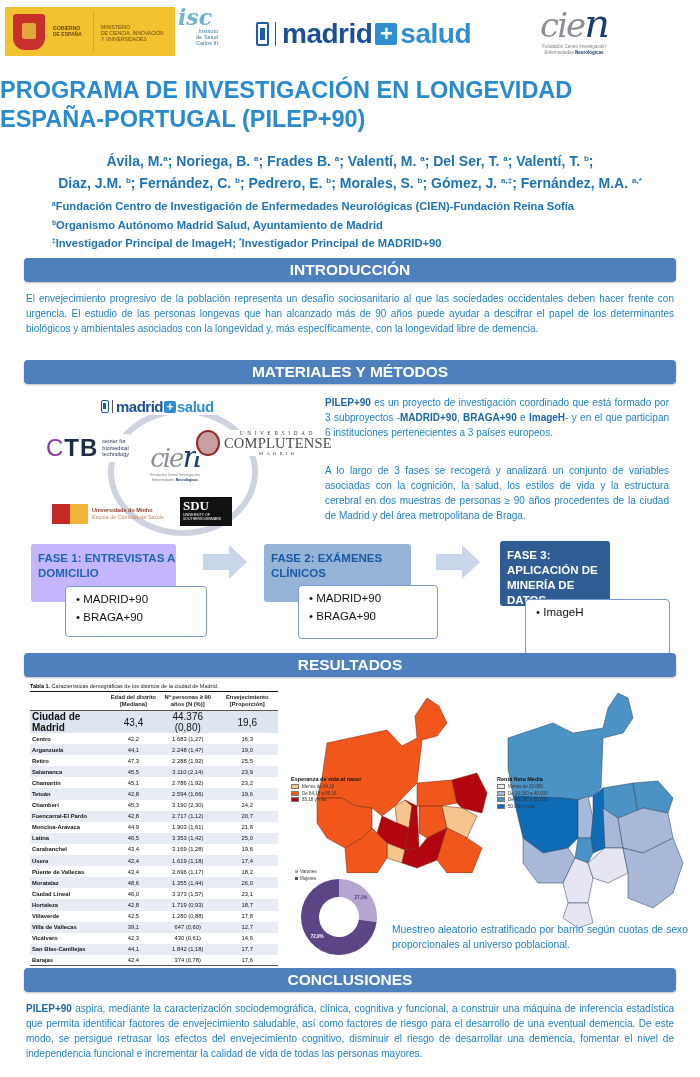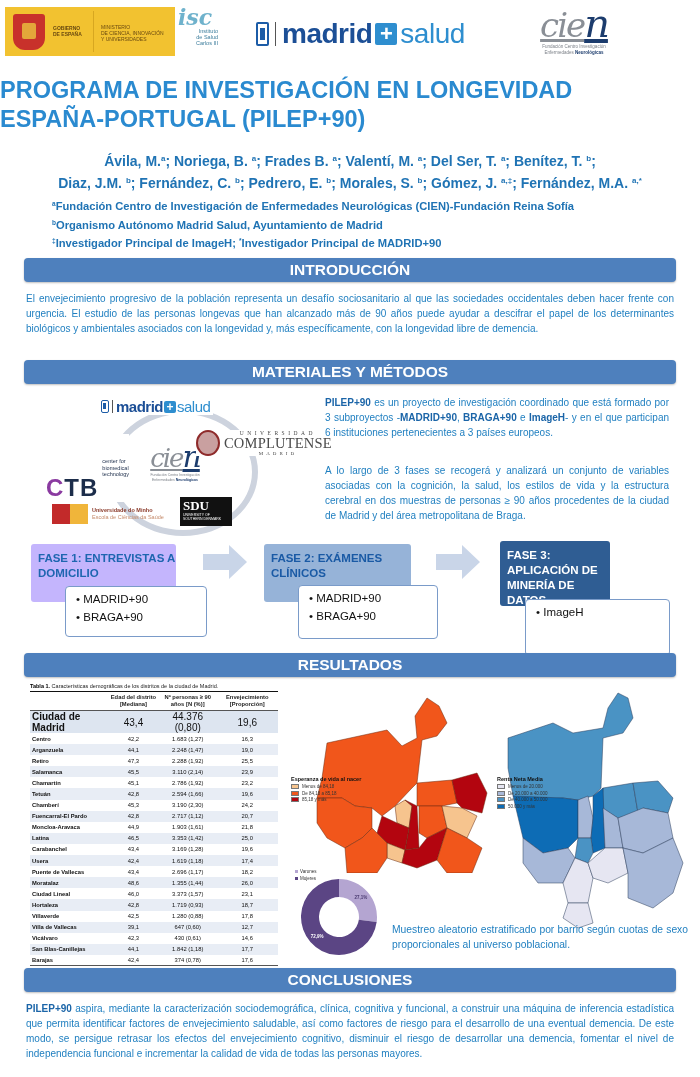--- a/index.html
+++ b/index.html
@@ -16,24 +16,24 @@
   .logo-gob .t2 { position: absolute; left: 96px; top: 17px; font-size: 5px; line-height: 6px; color: #6a4a10; }
   .logo-isc { position: absolute; left: 178px; top: 6px; width: 40px; height: 52px; }
   .logo-isc .glyph { font-size: 22px; color: #6fb2cc; font-style: italic; font-weight: bold; font-family: "DejaVu Serif", serif; line-height: 22px; }
   .logo-isc .txt { font-size: 5.5px; line-height: 6px; color: #3c7d9c; text-align: right; }
   .logo-mads { position: absolute; left: 256px; top: 17px; width: 230px; height: 34px; display: flex; align-items: center; }
   .mads-crest { width: 13px; height: 24px; border: 2px solid #1c5ca7; border-radius: 2px; margin-right: 6px; position: relative; }
   .mads-crest::before { content:""; position:absolute; left:2px; top:4px; width:5px; height:12px; background:#1c5ca7; }
   .mads-bar { width: 1px; height: 24px; background: #555; margin-right: 6px; }
   .mads-word { font-size: 28px; font-weight: bold; color: #1c4f96; letter-spacing: -0.5px; }
   .mads-plus { width: 22px; height: 22px; background: #2e8ecf; color: #fff; font-weight: bold; font-size: 22px; line-height: 21px; text-align: center; margin: 0 3px; border-radius: 2px; }
-  .mads-word2 { font-size: 28px; font-weight: normal; color: #2e8ecf; letter-spacing: -0.5px; }
+  .mads-word2 { font-size: 28px; font-weight: bold; color: #2e8ecf; letter-spacing: -0.5px; }
   .logo-cien { position: absolute; left: 528px; top: 4px; width: 92px; height: 56px; text-align: center; }
   .cien-word { font-family: "DejaVu Serif", serif; font-style: italic; font-size: 34px; color: #8a8f96; line-height: 38px; letter-spacing: -2px; }
-  .cien-word span { color: #1c3c6d; font-size: 40px; text-decoration: underline; }
+  .cien-word span { color: #1c3c6d; font-size: 40px; }
   .cien-sub { font-size: 4.5px; color: #7a7f86; line-height: 6px; }
   .cien-sub b { color: #1c3c6d; }
   .logo-frs { position: absolute; left: 622px; top: 7px; width: 71px; height: 50px; background: #1b3a63; color: #fff; text-align: center; }
   .frs-crown { margin: 5px auto 2px; width: 24px; height: 11px; border: 1px solid #fff; border-radius: 8px 8px 2px 2px; }
   .frs-text { font-size: 8px; font-weight: bold; line-height: 9px; letter-spacing: 0.3px; }
 
   
   .title { position: absolute; top: 76px; left: 0; width: 700px; text-align: left; font-size: 23.5px; font-weight: bold; line-height: 29px; color: #2a8ad0; }
   .authors { position: absolute; top: 149px; left: 0; width: 700px; text-align: center; font-size: 14px; font-weight: bold; line-height: 20px; color: #1f73b4; }
   sup { font-size: 8px; vertical-align: 5px; }
@@ -48,21 +48,21 @@
   
   .partners { position: absolute; left: 30px; top: 390px; width: 290px; height: 140px; }
   .ring { position: absolute; left: 78px; top: 18px; width: 150px; height: 128px; border: 6px solid #cdd3de; border-radius: 50%; }
   .p-mads { position: absolute; left: 68px; top: 8px; display: flex; align-items: center; background: #fff; padding: 0 3px; }
   .p-mads .mads-crest { width: 8px; height: 13px; border-width: 1.5px; margin-right: 3px; }
   .p-mads .mads-crest::before { left:1px; top:2px; width:3px; height:6px; }
   .p-mads .mads-bar { height: 13px; margin-right: 3px; }
   .p-mads .mads-word, .p-mads .mads-word2 { font-size: 15px; }
   .p-mads .mads-plus { width: 12px; height: 12px; font-size: 12px; line-height: 12px; margin: 0 1px; }
   .p-ctb { position: absolute; left: 16px; top: 44px; display: flex; align-items: center; background: #fff; }
-  .p-ctb .ctb-word { font-size: 24px; font-weight: bold; color: #1c2d4a; letter-spacing: 1px; margin-top: 40px; }
+  .p-ctb .ctb-word { font-size: 24px; font-weight: normal; color: #1c2d4a; letter-spacing: 1px; }
   .p-ctb .ctb-word span { color: #8a3aa0; }
   .p-ctb .ctb-sub { font-size: 5.5px; line-height: 6.5px; color: #1c2d4a; margin-left: 4px; }
   .p-cien { position: absolute; left: 100px; top: 52px; text-align: center; width: 90px; }
   .p-cien .cien-word { font-size: 26px; line-height: 30px; }
   .p-cien .cien-word span { font-size: 30px; }
   .p-cien .cien-sub { font-size: 3.5px; line-height: 4.5px; }
   .p-ucm { position: absolute; left: 166px; top: 40px; display: flex; align-items: center; background: #fff; }
   .ucm-seal { width: 24px; height: 26px; border-radius: 50%; background: #c9a0a0; border: 2px solid #8e2a2a; margin-right: 4px; }
   .ucm-txt { text-align: center; font-family: "Liberation Serif", serif; color: #4a4a4a; }
   .ucm-txt .a { font-size: 5.5px; letter-spacing: 3.5px; }
@@ -153,21 +153,21 @@
         <div><span>Enfermedades </span><b>Neurológicas</b></div>
       </div>
   </div>
 </div>
 
 <div class="title">
   <div>PROGRAMA DE INVESTIGACIÓN EN LONGEVIDAD</div>
   <div>ESPAÑA-PORTUGAL (PILEP+90)</div>
 </div>
 <div class="authors">
-  <div id="authors1"><span>Ávila, M.</span><sup>a</sup><span>; </span><span>Noriega, B. </span><sup>a</sup><span>; </span><span>Frades B. </span><sup>a</sup><span>; </span><span>Valentí, M. </span><sup>a</sup><span>; </span><span>Del Ser, T. </span><sup>a</sup><span>; </span><span>Benítez, T. </span><sup>b</sup><span>;</span></div>
+  <div id="authors1"><span>Ávila, M.</span><sup>a</sup><span>; </span><span>Noriega, B. </span><sup>a</sup><span>; </span><span>Frades B. </span><sup>a</sup><span>; </span><span>Valentí, M. </span><sup>a</sup><span>; </span><span>Del Ser, T. </span><sup>a</sup><span>; </span><span>Valentí, T. </span><sup>b</sup><span>;</span></div>
   <div id="authors2"><span>Diaz, J.M. </span><sup>b</sup><span>; </span><span>Fernández, C. </span><sup>b</sup><span>; </span><span>Pedrero, E. </span><sup>b</sup><span>; </span><span>Morales, S. </span><sup>b</sup><span>; </span><span>Gómez, J. </span><sup>a,‡</sup><span>; </span><span>Fernández, M.A. </span><sup>a,*</sup><span></span></div>
 </div>
 <div class="affils">
   <div><sup>a</sup><span>Fundación Centro de Investigación de Enfermedades Neurológicas (CIEN)-Fundación Reina Sofía</span></div>
   <div><sup>b</sup><span>Organismo Autónomo Madrid Salud, Ayuntamiento de Madrid</span></div>
   <div><sup>‡</sup><span>Investigador Principal de ImageH; </span><sup>*</sup><span>Investigador Principal de MADRID+90</span></div>
 </div>
 
 <div class="sec-bar" style="top:258px">INTRODUCCIÓN</div>
 <div class="para" style="left:26px; top:291px; width:648px;">El envejecimiento progresivo de la población representa un desafío sociosanitario al que las sociedades occidentales deben hacer frente con urgencia. El estudio de las personas longevas que han alcanzado más de 90 años puede ayudar a descifrar el papel de los determinantes biológicos y ambientales asociados con la longevidad y, más específicamente, con la longevidad libre de demencia.</div>

